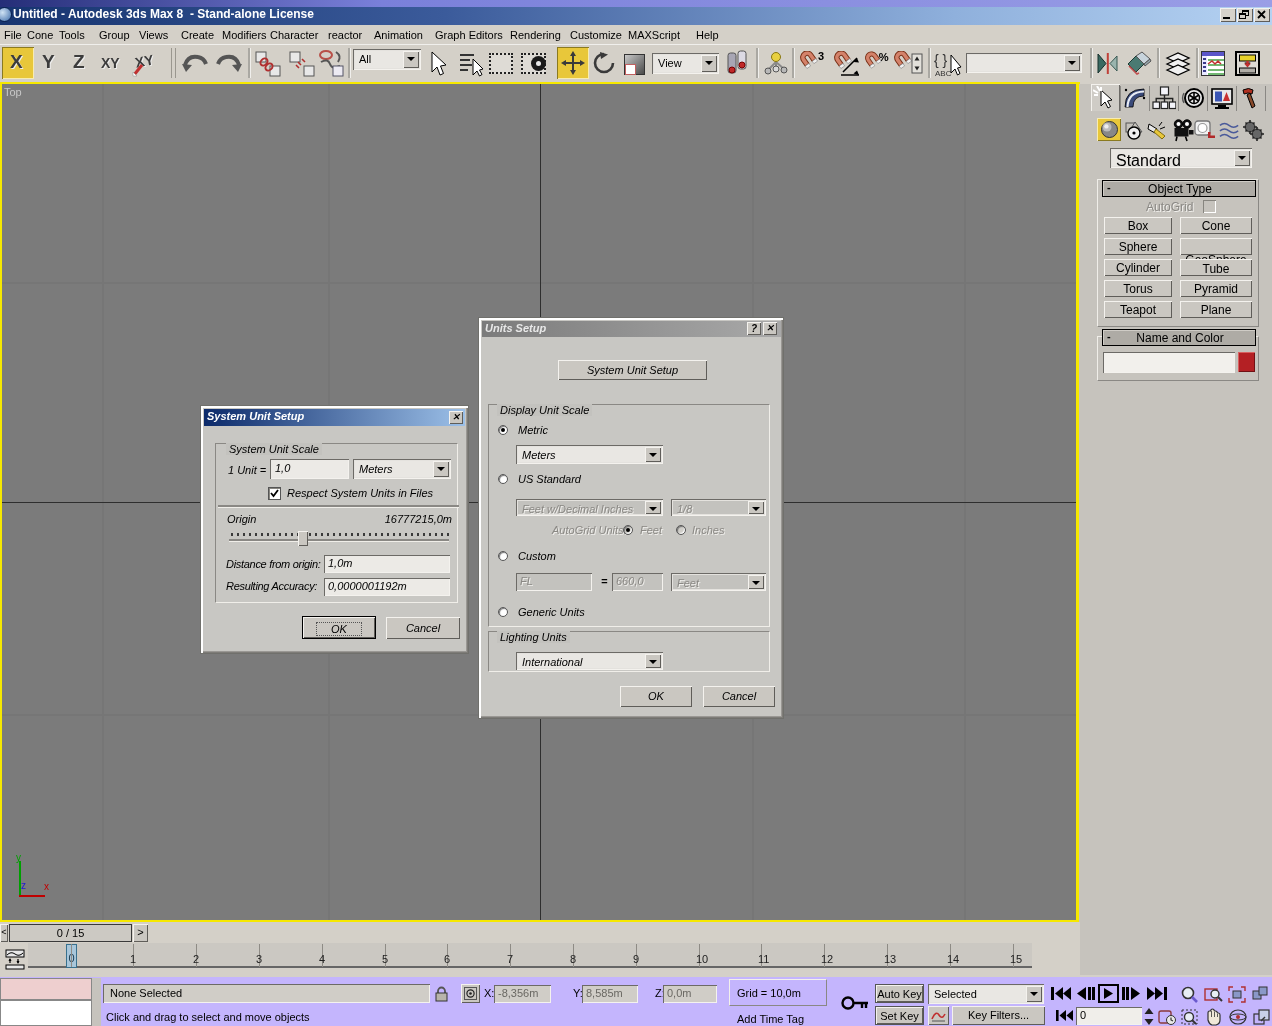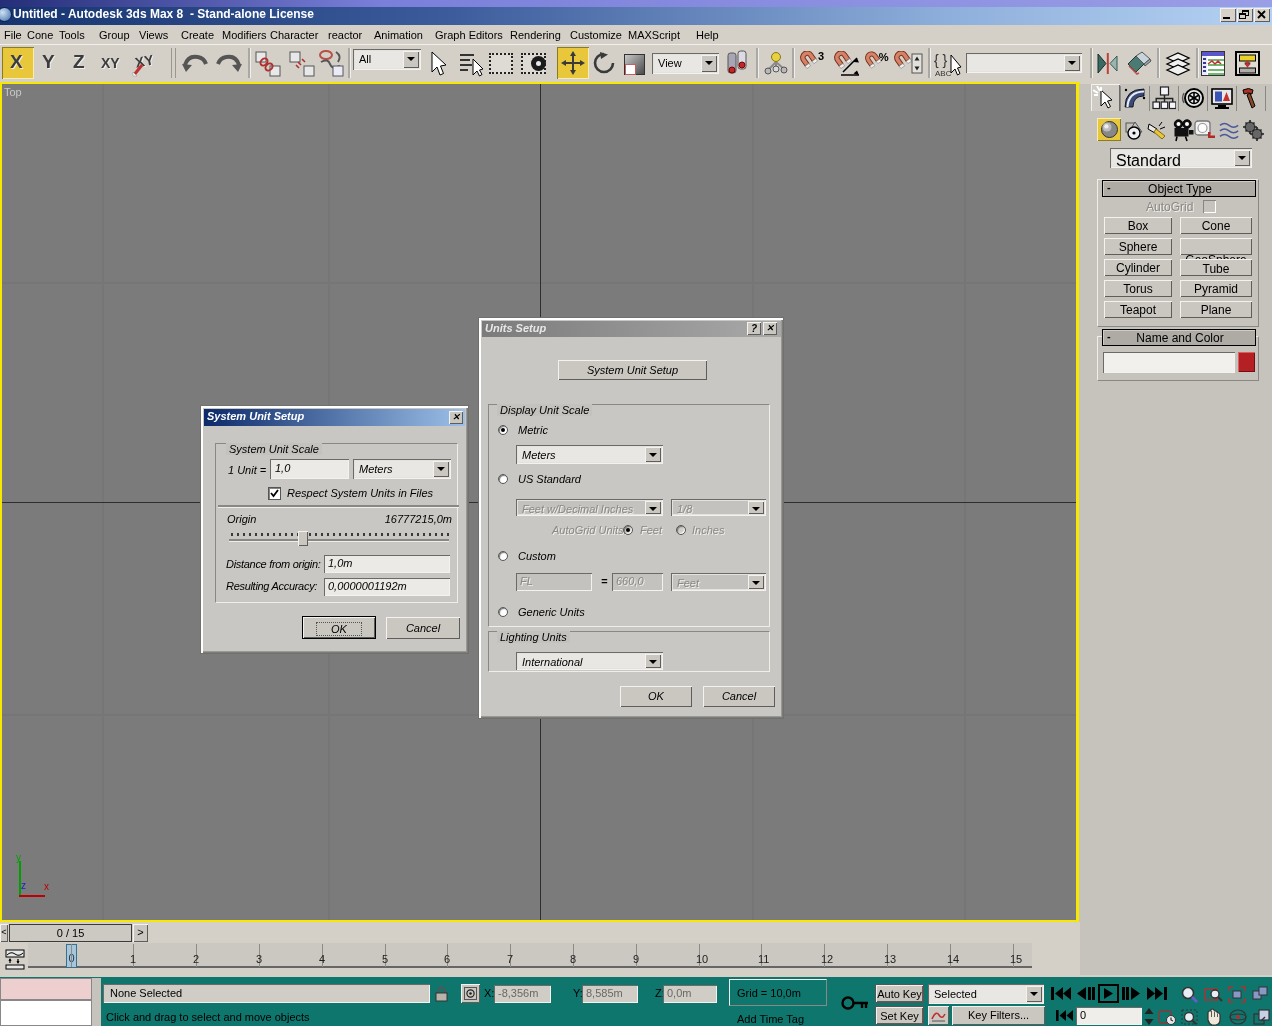--- a/index.html
+++ b/index.html
@@ -498,21 +498,21 @@
 <div class="abs" style="left:758px;top:953px;font-size:11px;color:#222">11</div>
 <div class="abs" style="left:824px;top:944px;width:1px;height:23px;background:#8e8b85"></div>
 <div class="abs" style="left:821px;top:953px;font-size:11px;color:#222">12</div>
 <div class="abs" style="left:887px;top:944px;width:1px;height:23px;background:#8e8b85"></div>
 <div class="abs" style="left:884px;top:953px;font-size:11px;color:#222">13</div>
 <div class="abs" style="left:950px;top:944px;width:1px;height:23px;background:#8e8b85"></div>
 <div class="abs" style="left:947px;top:953px;font-size:11px;color:#222">14</div>
 <div class="abs" style="left:1013px;top:944px;width:1px;height:23px;background:#8e8b85"></div>
 <div class="abs" style="left:1010px;top:953px;font-size:11px;color:#222">15</div>
 
-<div id="statusbar" class="abs" style="left:0;top:977px;width:1272px;height:49px;background:#0f766e;">
+<div id="statusbar" class="abs" style="left:0;top:977px;width:1272px;height:49px;background:#c4b5fd;">
 
   <div class="abs" style="left:0;top:1px;width:92px;height:22px;background:#eecfcf;border:1px solid #888;"></div>
   <div class="abs" style="left:0;top:23px;width:92px;height:26px;background:#fff;border:1px solid #888;"></div>
   <div class="abs" style="left:92px;top:1px;width:9px;height:48px;background:#c6c3bd;"></div>
 
   <div class="abs sunken" style="left:103px;top:7px;width:327px;height:19px;background:#d0cdc7;padding:3px 0 0 7px;">None Selected</div>
 
   <svg class="abs" style="left:434px;top:9px;" width="15" height="16" viewBox="0 0 15 16">
     <path d="M4 7 L4 5 a 3.5 3.5 0 0 1 7 0 L11 7" fill="none" stroke="#555" stroke-width="1.8"></path>
     <rect x="2" y="7" width="11" height="8" fill="#b8b4aa" stroke="#333"></rect>

